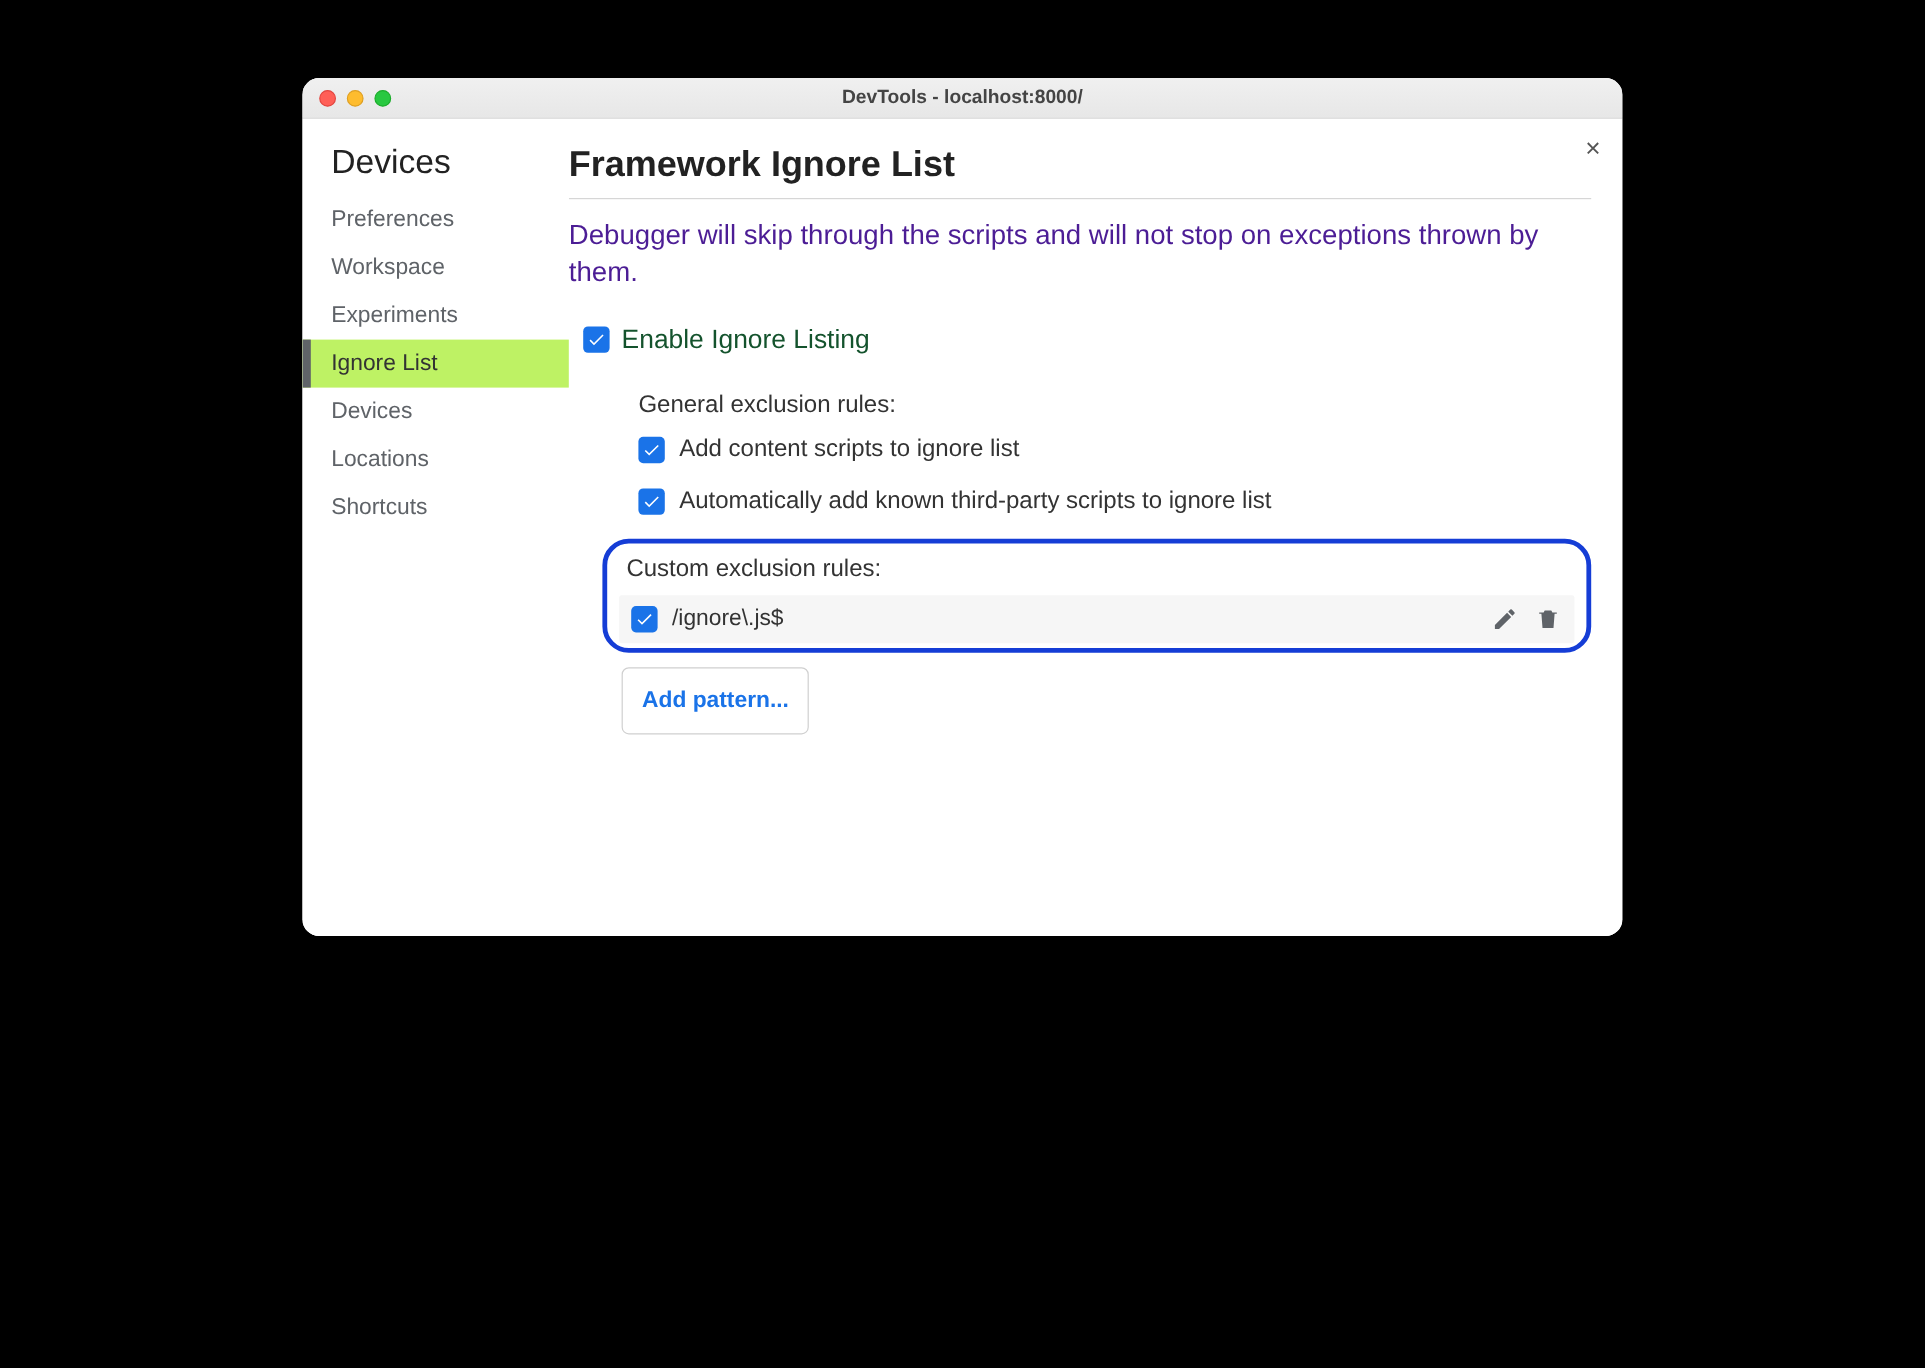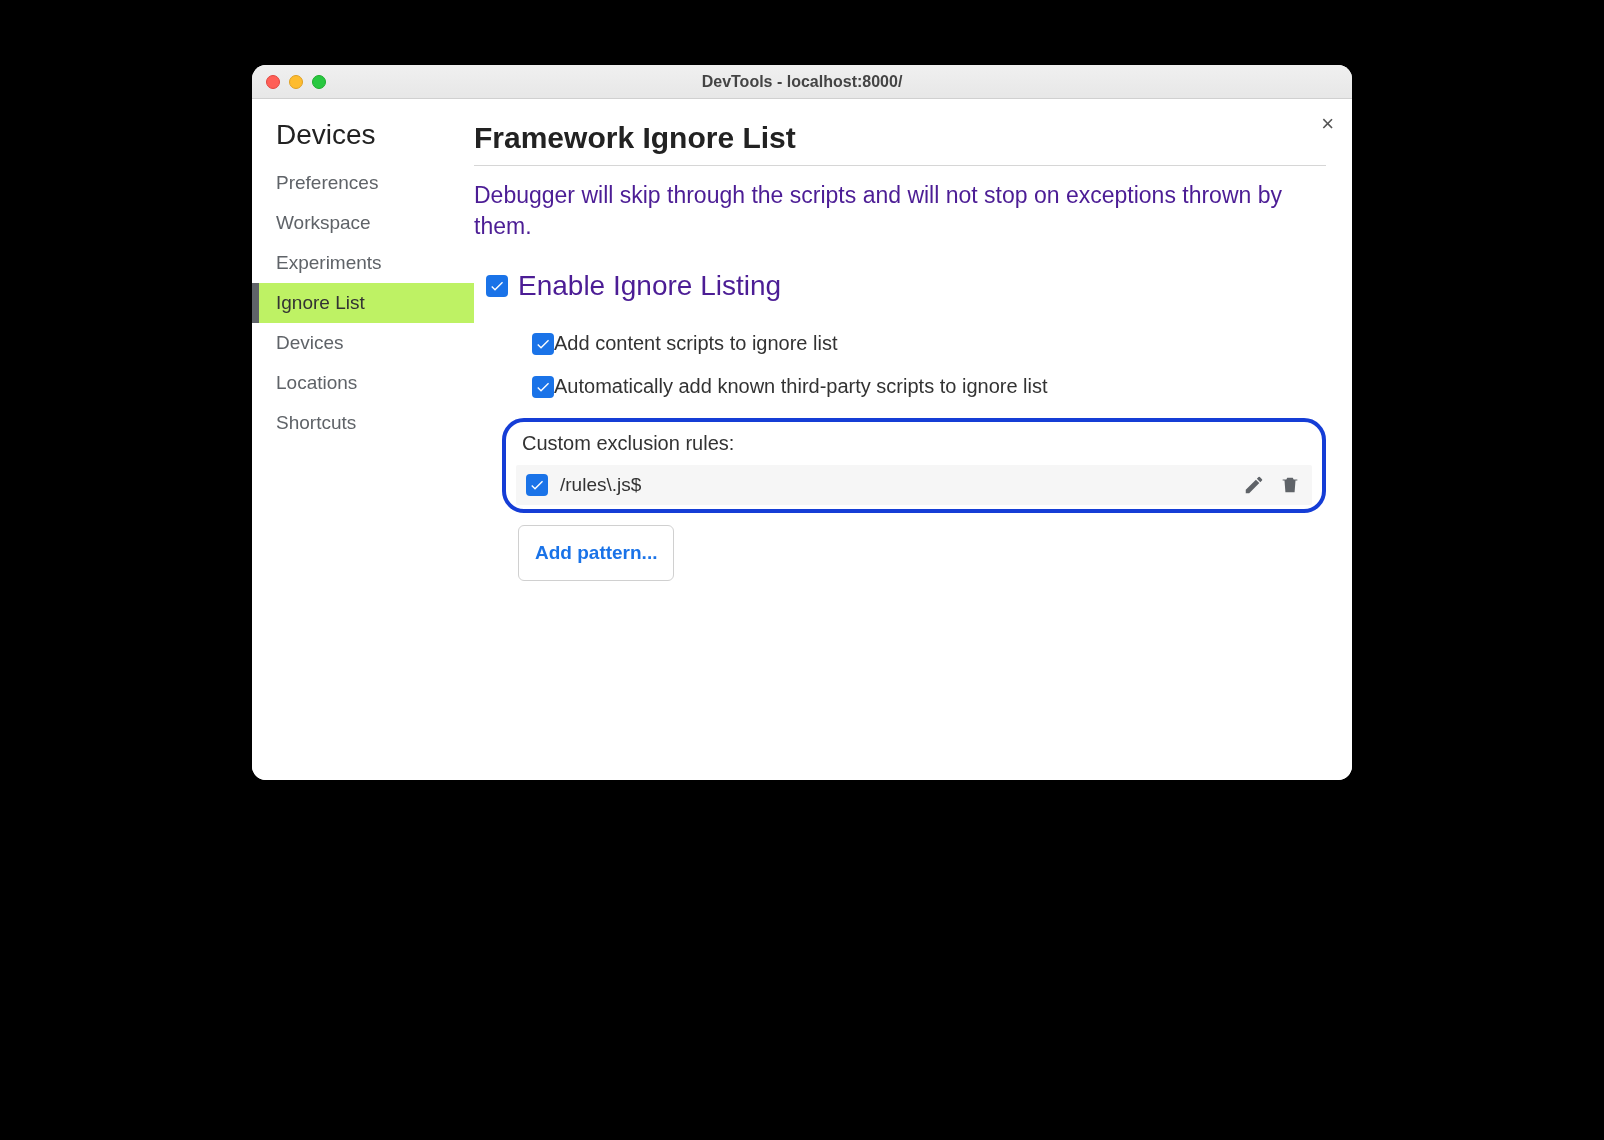--- a/index.html
+++ b/index.html
@@ -126,36 +126,36 @@
       background: #1a73e8;
       border-radius: 4px;
       display: flex;
       align-items: center;
       justify-content: center;
       flex-shrink: 0;
       cursor: pointer;
     }
     .checkbox svg { width: 16px; height: 16px; }
     .check-label-main {
-      font-size: 28px;
-      color: #4c1d95;
+      font-size: 22px;
+      color: #14532d;
     }
     .subsection {
       margin-left: 58px;
       margin-top: 30px;
     }
     .subsection-title {
       font-size: 20px;
       color: #333;
       margin-bottom: 14px;
     }
     .sub-check-row {
       display: flex;
       align-items: center;
-      gap: 0;
+      gap: 12px;
       margin-bottom: 20px;
     }
     .sub-check-label {
       font-size: 20px;
       color: #333;
     }
     .custom-box {
       border: 4px solid #153dd6;
       border-radius: 22px;
       padding: 10px 10px 4px 10px;
@@ -236,20 +236,21 @@
       <div class="check-row">
         <div class="checkbox">
           <svg viewBox="0 0 24 24">
               <path fill="#fff" d="M9 16.2 4.8 12l-1.4 1.4L9 19 21 7l-1.4-1.4z"></path>
             </svg>
         </div>
         <span class="check-label-main">Enable Ignore Listing</span>
       </div>
 
       <div class="subsection">
+        <div class="subsection-title">General exclusion rules:</div>
 
         <div class="sub-check-row">
           <div class="checkbox">
             <svg viewBox="0 0 24 24">
                 <path fill="#fff" d="M9 16.2 4.8 12l-1.4 1.4L9 19 21 7l-1.4-1.4z"></path>
               </svg>
           </div>
           <span class="sub-check-label">Add content scripts to ignore list</span>
         </div>
 
@@ -264,21 +265,21 @@
       </div>
 
       <div class="custom-box">
         <div class="custom-title">Custom exclusion rules:</div>
         <div class="pattern-row">
           <div class="checkbox">
             <svg viewBox="0 0 24 24">
                 <path fill="#fff" d="M9 16.2 4.8 12l-1.4 1.4L9 19 21 7l-1.4-1.4z"></path>
               </svg>
           </div>
-          <span class="pattern-text">/rules\.js$</span>
+          <span class="pattern-text">/ignore\.js$</span>
           <div class="icon-btn">
             <svg viewBox="0 0 24 24">
                 <path d="M3 17.25V21h3.75l11.06-11.06-3.75-3.75L3 17.25zM20.71 7.04a1 1 0 0 0 0-1.41l-2.34-2.34a1 1 0 0 0-1.41 0l-1.83 1.83 3.75 3.75 1.83-1.83z"></path>
               </svg>
           </div>
           <div class="icon-btn">
             <svg viewBox="0 0 24 24">
                 <path d="M6 7h12l-1 13H7L6 7zm3-3h6l1 2H8l1-2zM4 6h16v1H4z"></path>
               </svg>
           </div>

